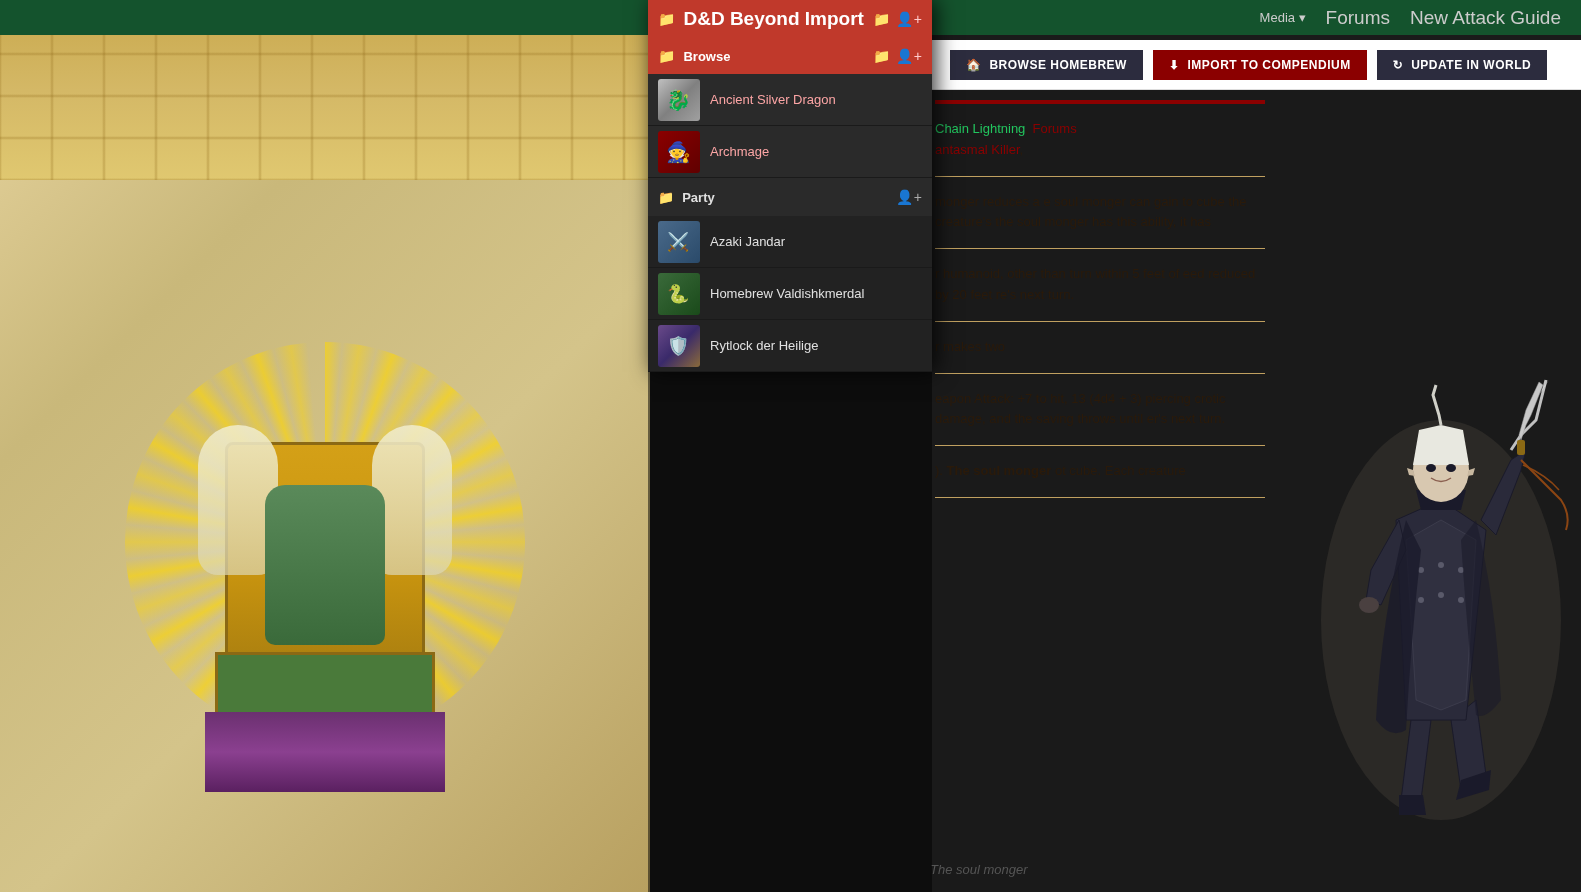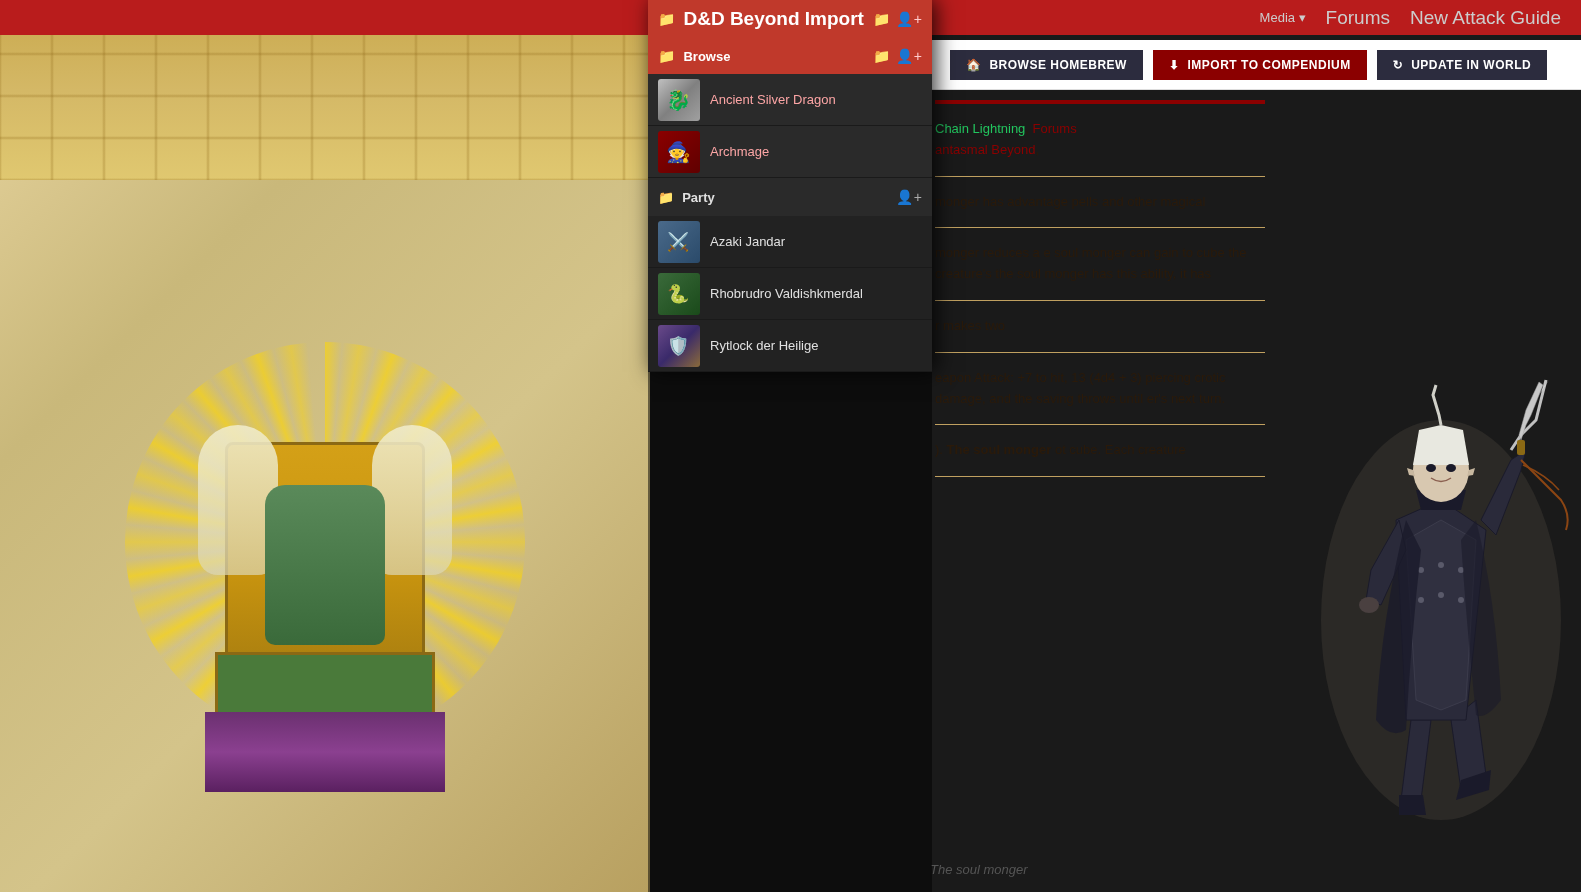--- a/index.html
+++ b/index.html
@@ -145,21 +145,21 @@
       width: 80px; height: 150px;
       background: linear-gradient(180deg, rgba(240,235,200,0.9) 0%, rgba(220,215,180,0.7) 100%);
       border-radius: 40px 40px 20px 20px;
     }
 
     
     .top-nav {
       position: absolute;
       top: 0; left: 0; right: 0;
       height: 35px;
-      background: #b91c1c;
+      background: #14532d;
       display: flex;
       align-items: center;
       justify-content: flex-end;
       padding-right: 20px;
       gap: 20px;
       z-index: 10;
     }
     .nav-item {
       color: #ccc;
       font-size: 19px;
@@ -467,31 +467,31 @@
   </button>
 </div>
 
 <div class="partial-content">
   <div class="red-divider"></div>
 
   <div class="content-section">
     <span style="color:#22c55e; cursor:pointer">Chain Lightning</span>, 
     <span style="color:#8b0000; cursor:pointer">Forums</span>
     <br>
-    <span style="color:#8b0000; cursor:pointer">antasmal Beyond</span>,
-  </div>
-
-  <div class="content-section">
-    <p class="content-text">monger has advantage pells and other magical</p>
-  </div>
+    <span style="color:#8b0000; cursor:pointer">antasmal Killer</span>,
+  </div>
+
 
   <div class="content-section">
     <p class="content-text">monger reduces a e soul monger can gain to cube the creature's the soul monger has this ability, it has</p>
   </div>
 
+  <div class="content-section">
+    <p class="content-text">r humanoid, other than turn within 5 feet of eed reduced by 20 feet re's next turn.</p>
+  </div>
 
   <div class="content-section">
     <p class="content-text">r makes two</p>
   </div>
 
   <div class="content-section">
     <p class="content-text">eapon Attack: +7 to hit, 13 (4d4 + 3) piercing crotic damage, and the saving throws until er's next turn.</p>
   </div>
 
   <div class="content-section">
@@ -606,21 +606,21 @@
     <div class="party-avatar">
       <div class="avatar-azaki">⚔️</div>
     </div>
     <span class="party-member-name">Azaki Jandar</span>
   </div>
 
   <div class="party-item">
     <div class="party-avatar">
       <div class="avatar-rhobrudro">🐍</div>
     </div>
-    <span class="party-member-name">Rhobrudro Valdishkmerdal</span>
+    <span class="party-member-name">Homebrew Valdishkmerdal</span>
   </div>
 
   <div class="party-item">
     <div class="party-avatar">
       <div class="avatar-rytlock">🛡️</div>
     </div>
     <span class="party-member-name">Rytlock der Heilige</span>
   </div>
 
 </div>

